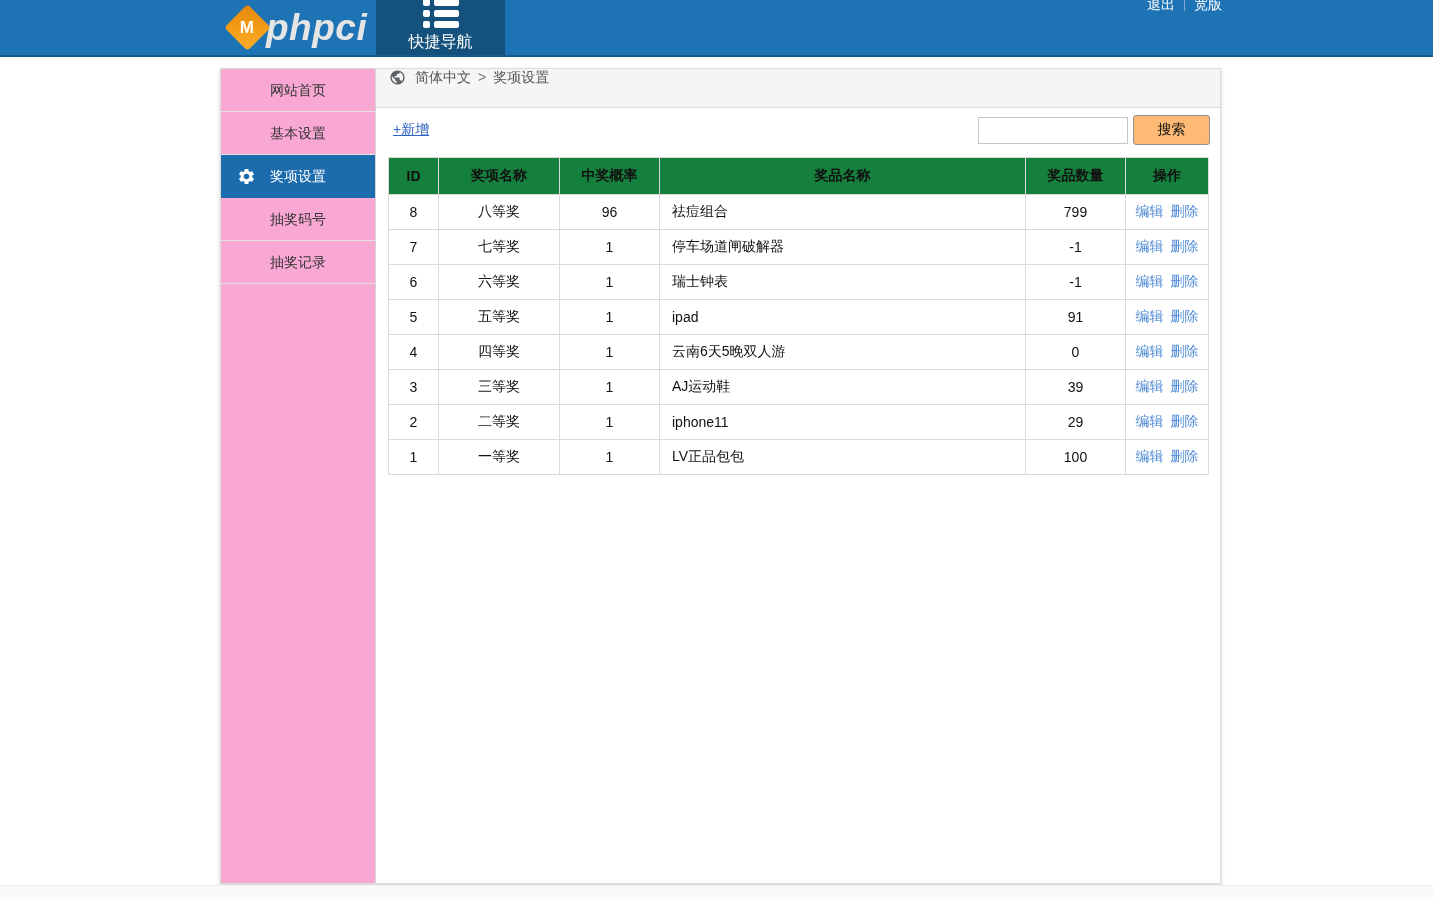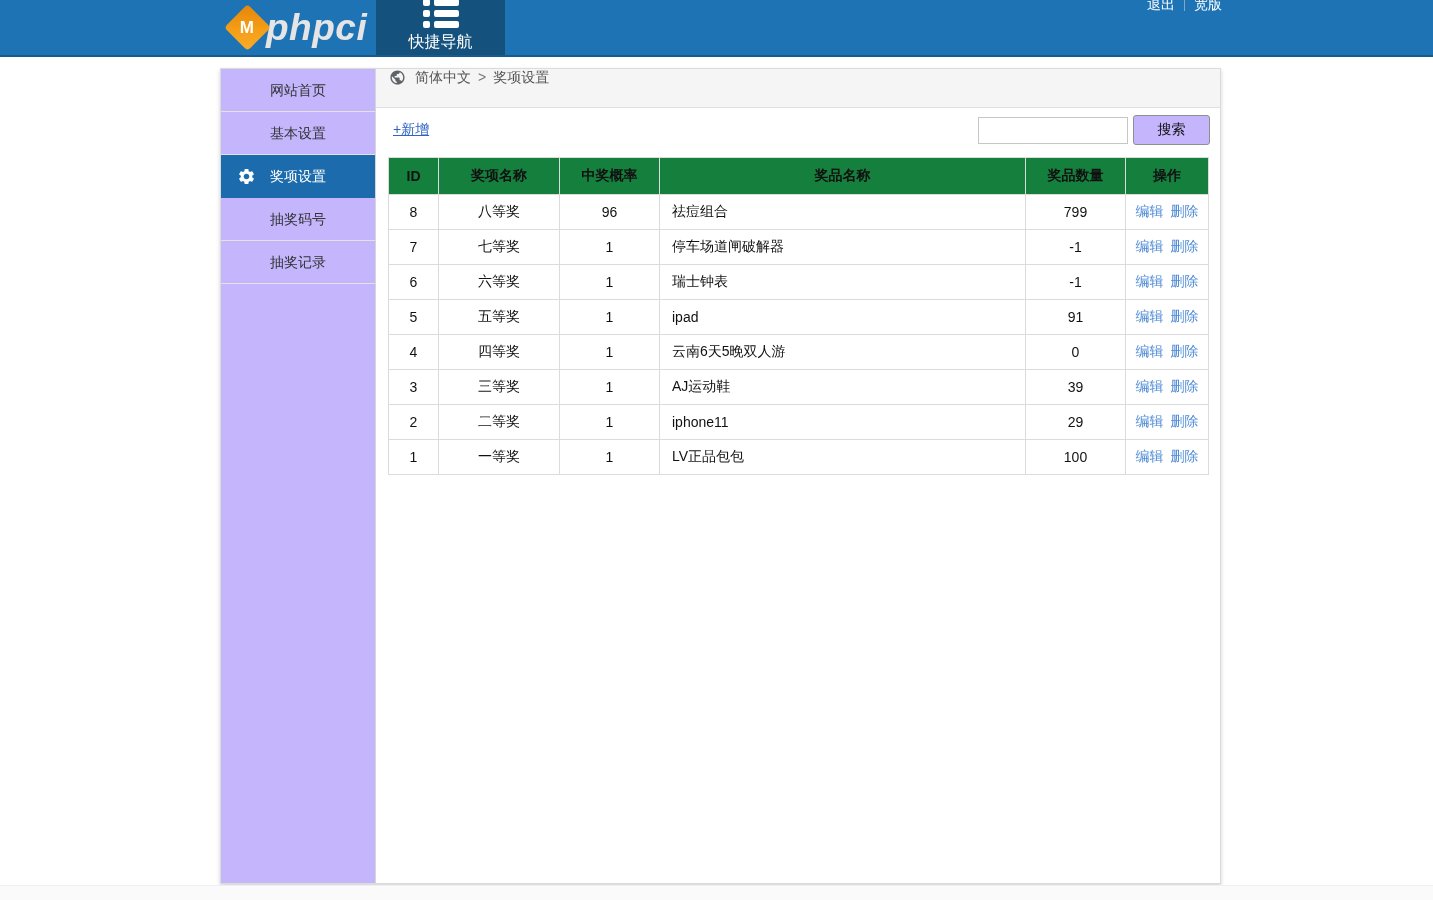--- a/index.html
+++ b/index.html
@@ -29,40 +29,40 @@
     display:flex; align-items:center; }
   .top-links a { color:#fff; text-decoration:none; cursor:pointer; }
   .top-links .sep { width:1px; height:12px; background:#7FA9CC; margin:0 9px; }
 
   
   .app { position:absolute; left:220px; top:68px; width:1001px; height:816px;
     display:flex; background:#fff; box-shadow:0 2px 4px rgba(0,0,0,0.18);
     border:1px solid #DBDBDB; }
 
   
-  .sidebar { width:155px; background:#c4b5fd; border-right:1px solid #D6D6D6; }
+  .sidebar { width:155px; background:#f9a8d4; border-right:1px solid #D6D6D6; }
   .side-item { height:43px; line-height:42px; text-align:center; font-size:14px;
     color:#333; border-bottom:1px solid #E3E3E3; cursor:pointer; position:relative; }
   .side-item.active { background:#1C6CAD; color:#fff; border-bottom-color:#1C6CAD; }
   .side-item .gear { position:absolute; left:16px; top:12px; width:19px; height:19px; }
 
   
   .content { flex:1; background:#fff; min-width:0; }
   .breadcrumb { height:39px; background:#F5F5F5; border-bottom:1px solid #E0E0E0;
     display:flex; align-items:flex-start; padding-left:13px; color:#555; font-size:14px; }
   .breadcrumb .globe { width:17px; height:17px; margin-right:9px; }
   .breadcrumb .crumb-sep { margin:0 7px; color:#777; }
 
   .toolbar { height:44px; display:flex; align-items:center;
     justify-content:space-between; padding:0 10px 0 17px; }
   .add-link { color:#2F63C4; font-size:14px; text-decoration:underline; cursor:pointer; }
   .search-group { display:flex; align-items:center; }
   .search-input { width:150px; height:27px; border:1px solid #C6C6C6; background:#fff;
     font-size:13px; padding:0 6px; outline:none; }
-  .search-btn { width:77px; height:30px; margin-left:5px; background:#c4b5fd;
+  .search-btn { width:77px; height:30px; margin-left:5px; background:#fdba74;
     border:1px solid #8F8F8F; border-radius:3px; font-size:14px; color:#111;
     cursor:pointer; font-family:inherit; }
 
   
   table { border-collapse:collapse; margin:5px 11px 0 12px; width:calc(100% - 23px);
     font-size:14px; color:#111; }
   th { background:#15803d; font-weight:bold; height:37px; border:1px solid #DBDBDB;
     text-align:center; }
   td { height:35px; border:1px solid #DBDBDB; text-align:center; background:#fff; }
   td.prize { text-align:left; padding-left:12px; }

